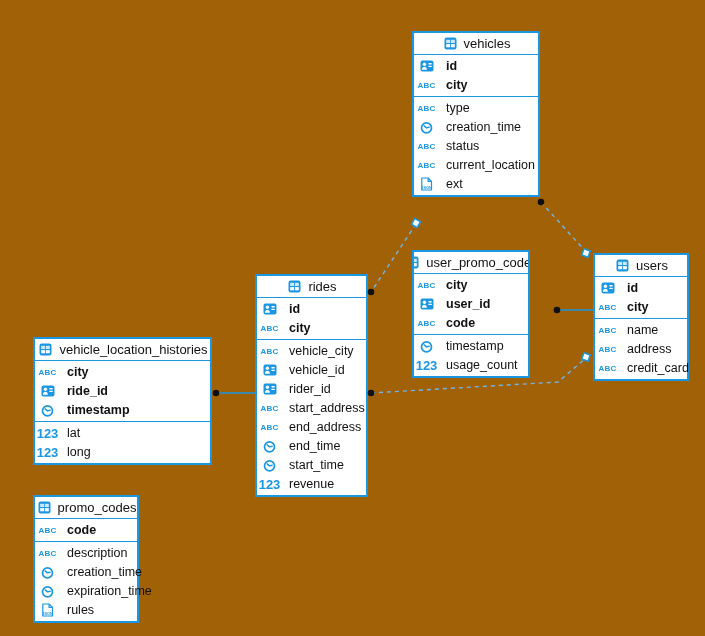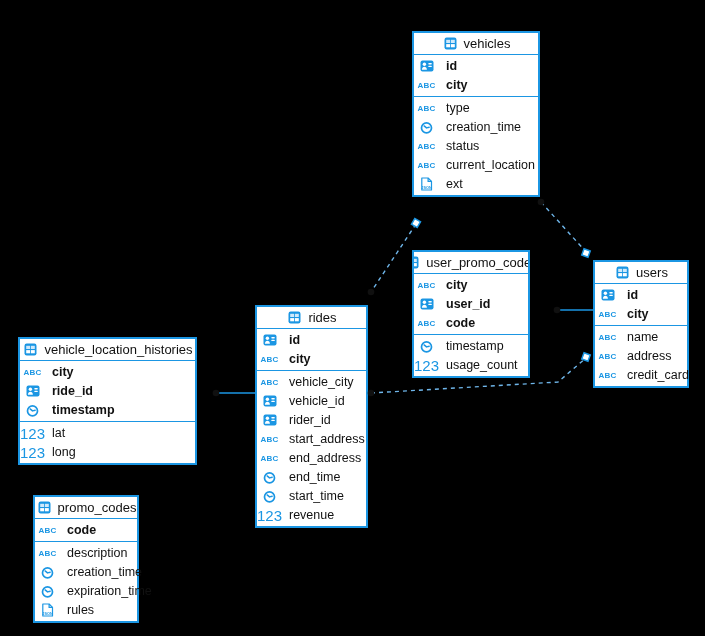--- a/index.html
+++ b/index.html
@@ -1,30 +1,30 @@
 <!DOCTYPE html>
 <html><head>
 <meta charset="utf-8">
 <style>
   :root{ --blue:#1b96e3; --text:#111; }
   html,body{margin:0;padding:0;background:#fff;}
   body{font-family:"Liberation Sans",sans-serif;}
-  #canvas{position:relative;width:705px;height:636px;background:#000000;overflow:hidden;}
+  #canvas{position:relative;width:705px;height:636px;background:#a16207;overflow:hidden;}
   .db-table{position:absolute;background:#fff;border:2px solid var(--blue);color:var(--text);
             font-size:12.5px;box-sizing:border-box;}
   .tbl-header{display:flex;align-items:center;justify-content:center;gap:5px;height:21px;
               border-bottom:1.5px solid var(--blue);font-size:13px;font-weight:500;padding:0 4px;
               white-space:nowrap;overflow:hidden;}
   .tbl-section{padding:1.5px 0;}
   .tbl-section.pk{border-bottom:1.5px solid var(--blue);}
   .tbl-section.pk .tbl-row{font-weight:700;}
   .tbl-row{display:flex;align-items:center;gap:11px;height:19px;padding:0 4px;white-space:nowrap;}
   .cicon{width:17px;display:inline-flex;justify-content:center;align-items:center;flex:none;}
   .t-abc{font-size:8px;font-weight:800;color:var(--blue);letter-spacing:.2px;}
-  .t-123{font-size:15px;font-weight:400;color:var(--blue);}
+  .t-123{font-size:13px;font-weight:700;color:var(--blue);}
   #edges{position:absolute;left:0;top:0;pointer-events:none;}
 </style>
 </head>
 <body>
 
 <div id="canvas">
     <div class="db-table" style="left: 412px; top: 31px; width: 128px;">
       <div class="tbl-header">
         <span class="cicon">
           <svg width="13" height="13" viewBox="0 0 13 13">
@@ -147,21 +147,21 @@
           <span>timestamp</span>
         </div>
         <div class="tbl-row">
           <span class="cicon">
             <span class="t-123">123</span>
           </span>
           <span>usage_count</span>
         </div>
       </div>
     </div>
-    <div class="db-table" style="left: 593px; top: 260px; width: 96px;">
+    <div class="db-table" style="left: 593px; top: 253px; width: 96px;">
       <div class="tbl-header">
         <span class="cicon">
           <svg width="13" height="13" viewBox="0 0 13 13">
             <rect x="0.5" y="0.5" width="12" height="12" rx="2.2" fill="#1b96e3"></rect>
             <rect x="2.2" y="2.8" width="3.9" height="3.2" fill="#cfe9fb"></rect>
             <rect x="6.9" y="2.8" width="3.9" height="3.2" fill="#cfe9fb"></rect>
             <rect x="2.2" y="7.1" width="3.9" height="3.2" fill="#ffffff"></rect>
             <rect x="6.9" y="7.1" width="3.9" height="3.2" fill="#ffffff"></rect>
           </svg>
         </span>
@@ -201,21 +201,21 @@
           <span>address</span>
         </div>
         <div class="tbl-row">
           <span class="cicon">
             <span class="t-abc">ABC</span>
           </span>
           <span>credit_card</span>
         </div>
       </div>
     </div>
-    <div class="db-table" style="left: 255px; top: 305px; width: 113px;">
+    <div class="db-table" style="left: 255px; top: 274px; width: 113px;">
       <div class="tbl-header">
         <span class="cicon">
           <svg width="13" height="13" viewBox="0 0 13 13">
             <rect x="0.5" y="0.5" width="12" height="12" rx="2.2" fill="#1b96e3"></rect>
             <rect x="2.2" y="2.8" width="3.9" height="3.2" fill="#cfe9fb"></rect>
             <rect x="6.9" y="2.8" width="3.9" height="3.2" fill="#cfe9fb"></rect>
             <rect x="2.2" y="7.1" width="3.9" height="3.2" fill="#ffffff"></rect>
             <rect x="6.9" y="7.1" width="3.9" height="3.2" fill="#ffffff"></rect>
           </svg>
         </span>
@@ -303,21 +303,21 @@
           <span>start_time</span>
         </div>
         <div class="tbl-row">
           <span class="cicon">
             <span class="t-123">123</span>
           </span>
           <span>revenue</span>
         </div>
       </div>
     </div>
-    <div class="db-table" style="left: 18px; top: 337px; width: 179px;">
+    <div class="db-table" style="left: 33px; top: 337px; width: 179px;">
       <div class="tbl-header">
         <span class="cicon">
           <svg width="13" height="13" viewBox="0 0 13 13">
             <rect x="0.5" y="0.5" width="12" height="12" rx="2.2" fill="#1b96e3"></rect>
             <rect x="2.2" y="2.8" width="3.9" height="3.2" fill="#cfe9fb"></rect>
             <rect x="6.9" y="2.8" width="3.9" height="3.2" fill="#cfe9fb"></rect>
             <rect x="2.2" y="7.1" width="3.9" height="3.2" fill="#ffffff"></rect>
             <rect x="6.9" y="7.1" width="3.9" height="3.2" fill="#ffffff"></rect>
           </svg>
         </span>

